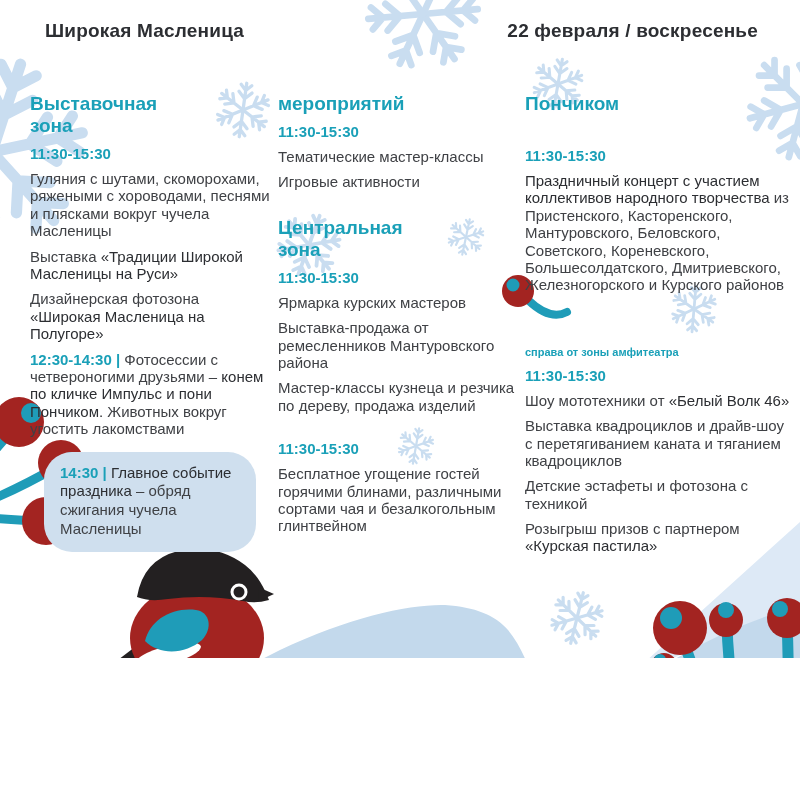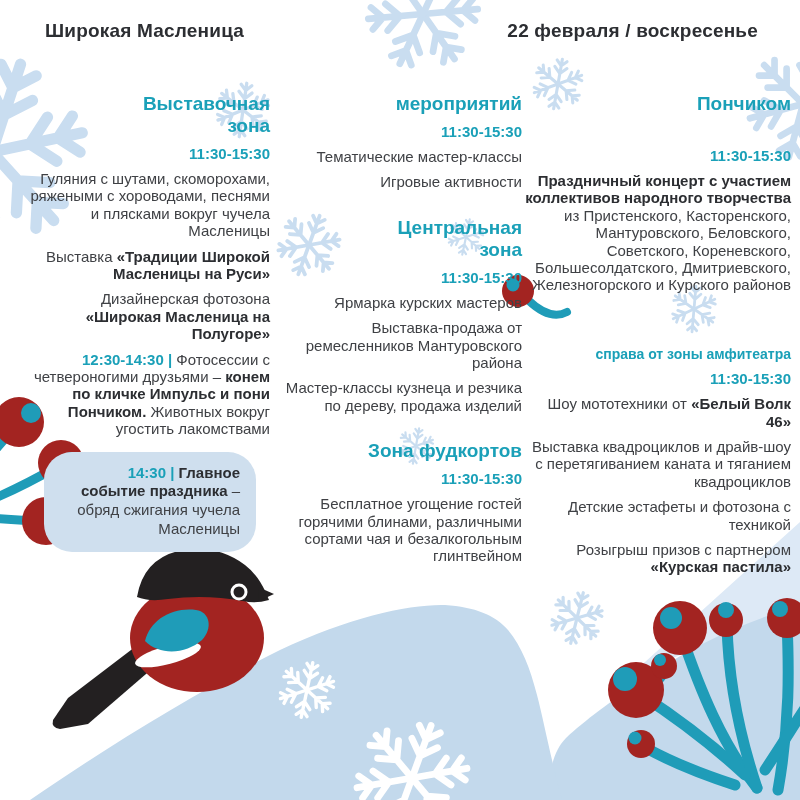--- a/index.html
+++ b/index.html
@@ -9,38 +9,38 @@
     --flake-blue:#c9ddf0;
     --hill-blue:#c3d9ec;
     --hill-light:#dde9f6;
     --bubble-bg:#cfdfee;
     --berry-red:#a32421;
     --stem-teal:#1f9cb8;
     --bird-black:#232021;
   }
   *{box-sizing:border-box;margin:0;padding:0}
   body{font-family:"Liberation Sans","DejaVu Sans",sans-serif;background:#fff}
-  .poster{position:relative;width:800px;height:800px;background:#fff;overflow:hidden}
+  .poster{position:relative;width:800px;height:658px;background:#fff;overflow:hidden}
   .decor{position:absolute;inset:0;z-index:0}
   .content{position:absolute;inset:0;z-index:1;pointer-events:none}
   .page-header{position:absolute;top:20px;left:45px;right:42px;display:flex;justify-content:space-between;
     font-size:19px;font-weight:700;color:var(--dark-text);letter-spacing:.2px}
-  .col{position:absolute;top:93px;text-align:right}
+  .col{position:absolute;top:93px;text-align:left}
   .col-1{left:30px;width:240px}
   .col-2{left:278px;width:244px}
   .col-3{left:525px;width:266px;top:93px}
   .zone{margin-top:26px}
   .zone:first-child{margin-top:0}
   .zone.gap-lg{margin-top:52px}
   .zone-title{color:var(--teal);font-weight:700;font-size:19px;line-height:1.16}
-  .zone-subtitle{color:var(--teal);font-weight:700;font-size:14px;line-height:1.18;margin-top:2px}
+  .zone-subtitle{color:var(--teal);font-weight:700;font-size:11px;line-height:1.18;margin-top:2px}
   .zone-time{color:var(--teal);font-weight:700;font-size:15px;margin-top:8px}
   .zone.time-gap .zone-time{margin-top:32px}
   .para{font-size:15px;line-height:1.16;color:var(--body-text);margin-top:8px}
-  .para .b{font-weight:700;color:var(--dark-text)}
+  .para .b{font-weight:400;color:var(--dark-text)}
   .para .teal{font-weight:700;color:var(--teal)}
   .para.bubble{background:var(--bubble-bg);border-radius:28px;padding:12px 16px 13px;
     margin:14px 14px 16px;line-height:1.25}
 </style>
 </head>
 <body>
 
 <div class="poster">
 
   <svg class="decor" width="800" height="800" viewBox="0 0 800 800" aria-hidden="true">
@@ -173,21 +173,20 @@
         </section>
         <section class="zone gap-lg2">
           <div class="zone-title">Центральная</div>
           <div class="zone-title">зона</div>
           <div class="zone-time">11:30-15:30</div>
           <p class="para"><span>Ярмарка курских мастеров</span></p>
           <p class="para"><span>Выставка-продажа от ремесленников Мантуровского района</span></p>
           <p class="para"><span>Мастер-классы кузнеца и резчика по дереву, продажа изделий</span></p>
         </section>
         <section class="zone gap-lg2">
-          <div class="zone-title">Зона фудкортов</div>
           <div class="zone-time">11:30-15:30</div>
           <p class="para"><span>Бесплатное угощение гостей горячими блинами, различными сортами чая и безалкогольным глинтвейном</span></p>
         </section>
       </div>
     <div class="col col-3">
         <section class="zone time-gap">
           <div class="zone-title">Пончиком</div>
           <div class="zone-time">11:30-15:30</div>
           <p class="para"><span class="b">Праздничный концерт с участием коллективов народного творчества</span><span> из Пристенского, Касторенского, Мантуровского, Беловского, Советского, Кореневского, Большесолдатского, Дмитриевского, Железногорского и Курского районов</span></p>
         </section>

